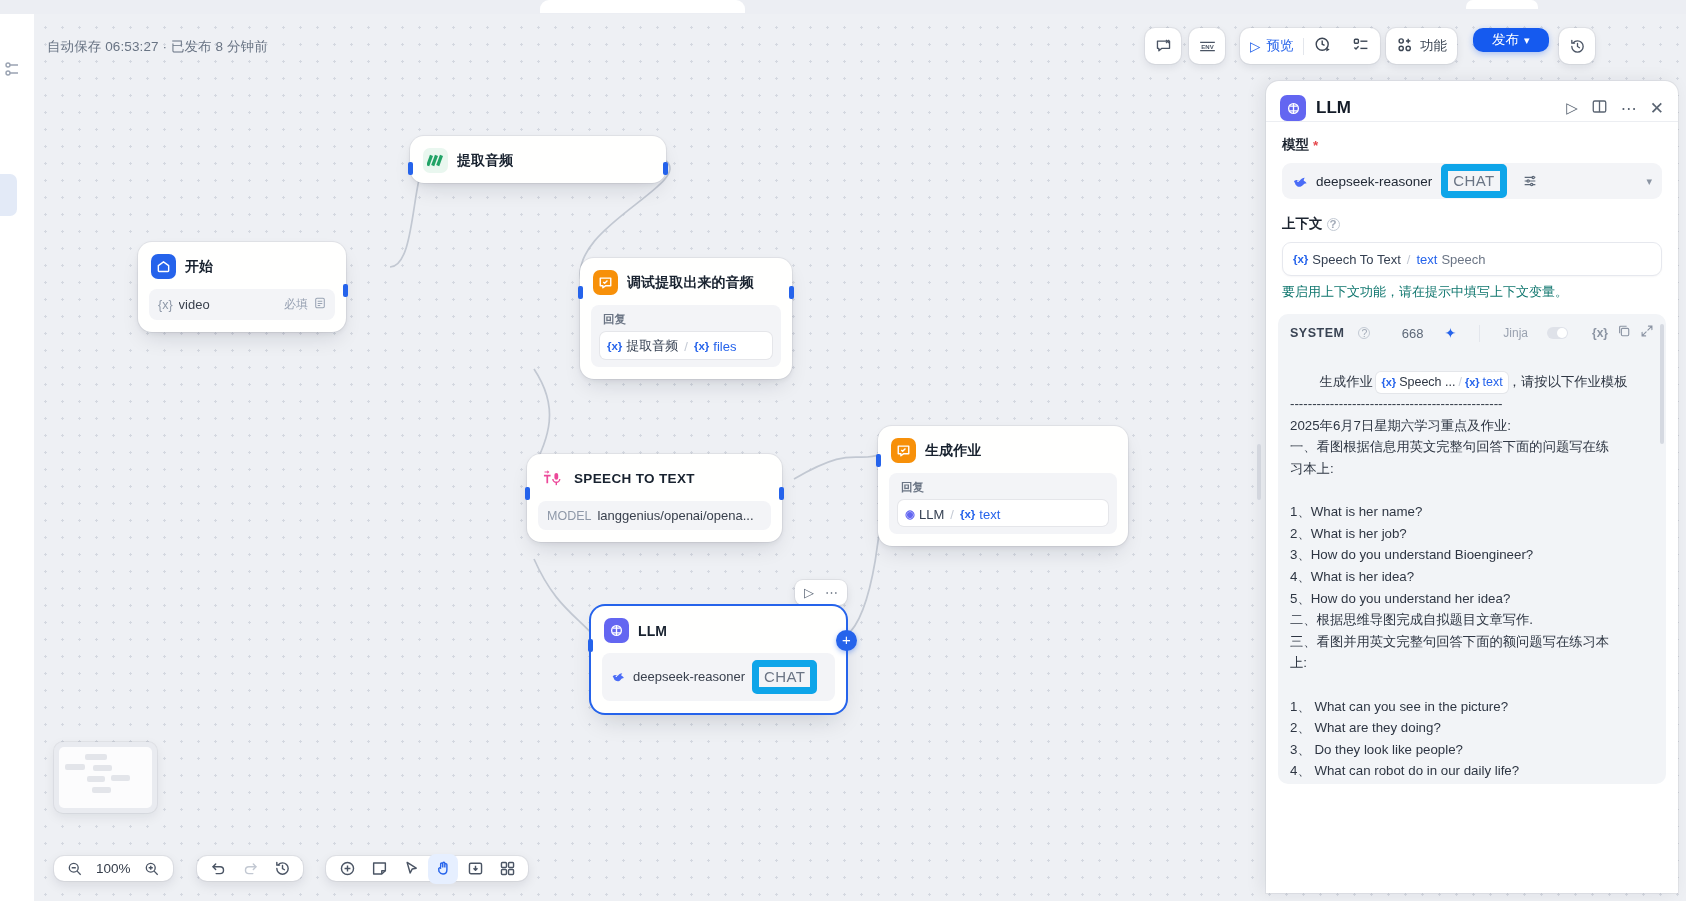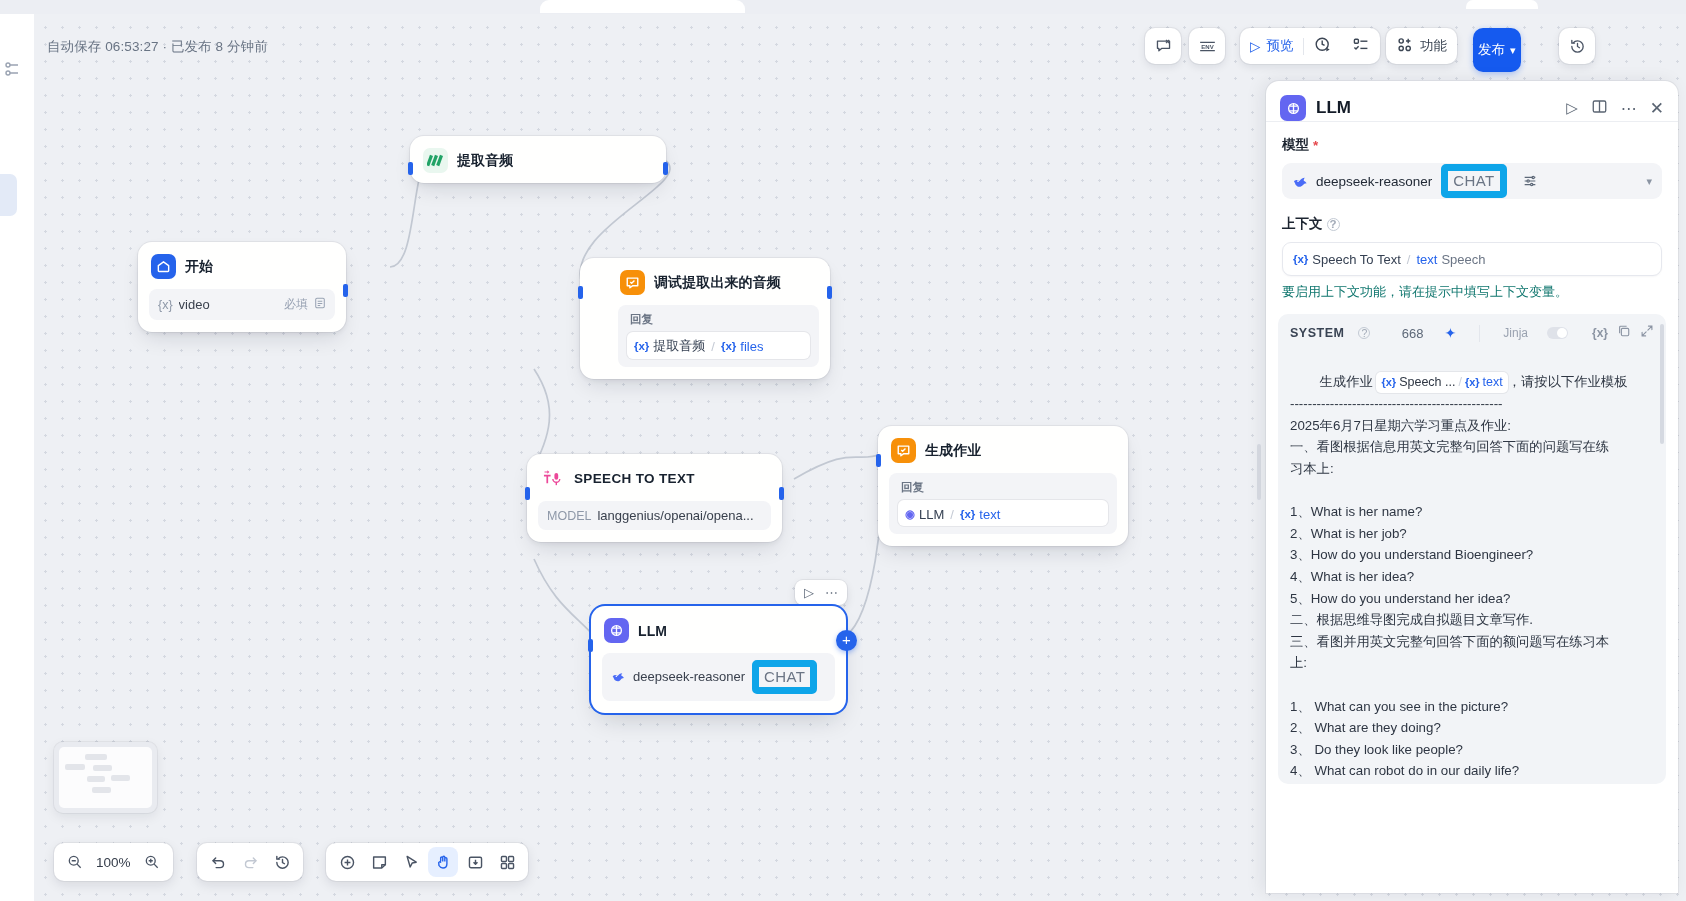--- a/index.html
+++ b/index.html
@@ -125,21 +125,21 @@
   .minimap {
     position: absolute; left: 20px; bottom: 88px;
     width: 103px; height: 71px; background: #e9ebf0; border-radius: 9px;
     box-shadow: 0 0 0 1px rgba(16,24,40,.05), 0 4px 12px rgba(16,24,40,.08);
     padding: 5px;
   }
   .minimap-inner { width: 100%; height: 100%; background: #fcfcfd; border-radius: 5px; position: relative; }
   .mm { position: absolute; background: #e3e5ea; border-radius: 2px; height: 6px; }
 
   .zoombar, .histbar, .toolbar3 {
-    position: absolute; bottom: 20px; height: 38px;
+    position: absolute; bottom: 20px; height: 25px;
     background: #ffffff; border-radius: 10px;
     box-shadow: 0 0 0 1px rgba(16,24,40,.05), 0 4px 12px rgba(16,24,40,.1);
     display: flex; align-items: center;
   }
   .zoombar { left: 20px; padding: 0 6px; gap: 2px; }
   .histbar { left: 163px; padding: 0 6px; gap: 2px; }
   .toolbar3 { left: 292px; padding: 0 6px; gap: 2px; }
   .tb-btn {
     width: 30px; height: 30px; border-radius: 8px;
     display: flex; align-items: center; justify-content: center;
@@ -156,23 +156,23 @@
     box-shadow: 0 0 0 1px rgba(16,24,40,.05), 0 3px 9px rgba(16,24,40,.09);
   }
   .tr-btn {
     height: 36px; display: flex; align-items: center; gap: 6px;
     padding: 0 10px; color: #3c4654; font-size: 13.5px;
   }
   .tr-btn.blue { color: #2563eb; font-weight: 500; }
   .divider-v { width: 1px; height: 17px; background: #e3e6ec; }
   .publish {
     position: absolute; left: 1473px; top: 28px;
-    height: 44px; background: #155aef; color: #fff;
+    height: 24px; background: #155aef; color: #fff;
     border-radius: 10px; display: flex; align-items: center; gap: 5px;
-    padding: 0 5px; font-size: 13.5px; font-weight: 500;
+    padding: 0 19px; font-size: 13.5px; font-weight: 500;
     box-shadow: 0 2px 6px rgba(21,90,239,.32);
   }
 
   
   .panel {
     position: absolute; right: 8px; top: 81px;
     width: 412px; height: 812px;
     background: #ffffff; border-radius: 13px 13px 0 0;
     box-shadow: 0 0 0 1px rgba(16,24,40,.05), -4px 0 18px rgba(16,24,40,.08);
     overflow: hidden;
@@ -311,21 +311,21 @@
               <svg width="12" height="12" viewBox="0 0 14 14" fill="none" stroke="#98a2b3" stroke-width="1.2">
                 <rect x="2" y="1.5" width="10" height="11" rx="1.5"></rect>
                   <path d="M4.3 5h5.4M4.3 7.5h5.4M4.3 10h3"></path>
               </svg>
             </span>
           </span>
         </div>
       </div>
     </div>
 
-    <div class="node" style="left:546px; top:244px; width:250px;padding-left:27px;">
+    <div class="node" style="left:546px; top:244px; width:212px;">
       <div class="port" style="left:-2px; top:28px;"></div>
       <div class="port" style="right:-2px; top:28px;"></div>
       <div class="node-head">
         <div class="node-ico" style="background:#f79009;">
           <svg width="15" height="15" viewBox="0 0 16 16" fill="none" stroke="#fff" stroke-width="1.5" stroke-linejoin="round">
             <path d="M2.4 3.3h11.2v8.1H8.3L5.2 13.6v-2.2H2.4z"></path>
               <path d="M5.6 7.4l1.5 1.5 3-3"></path>
           </svg>
         </div>
         <div class="node-title">调试提取出来的音频</div>

